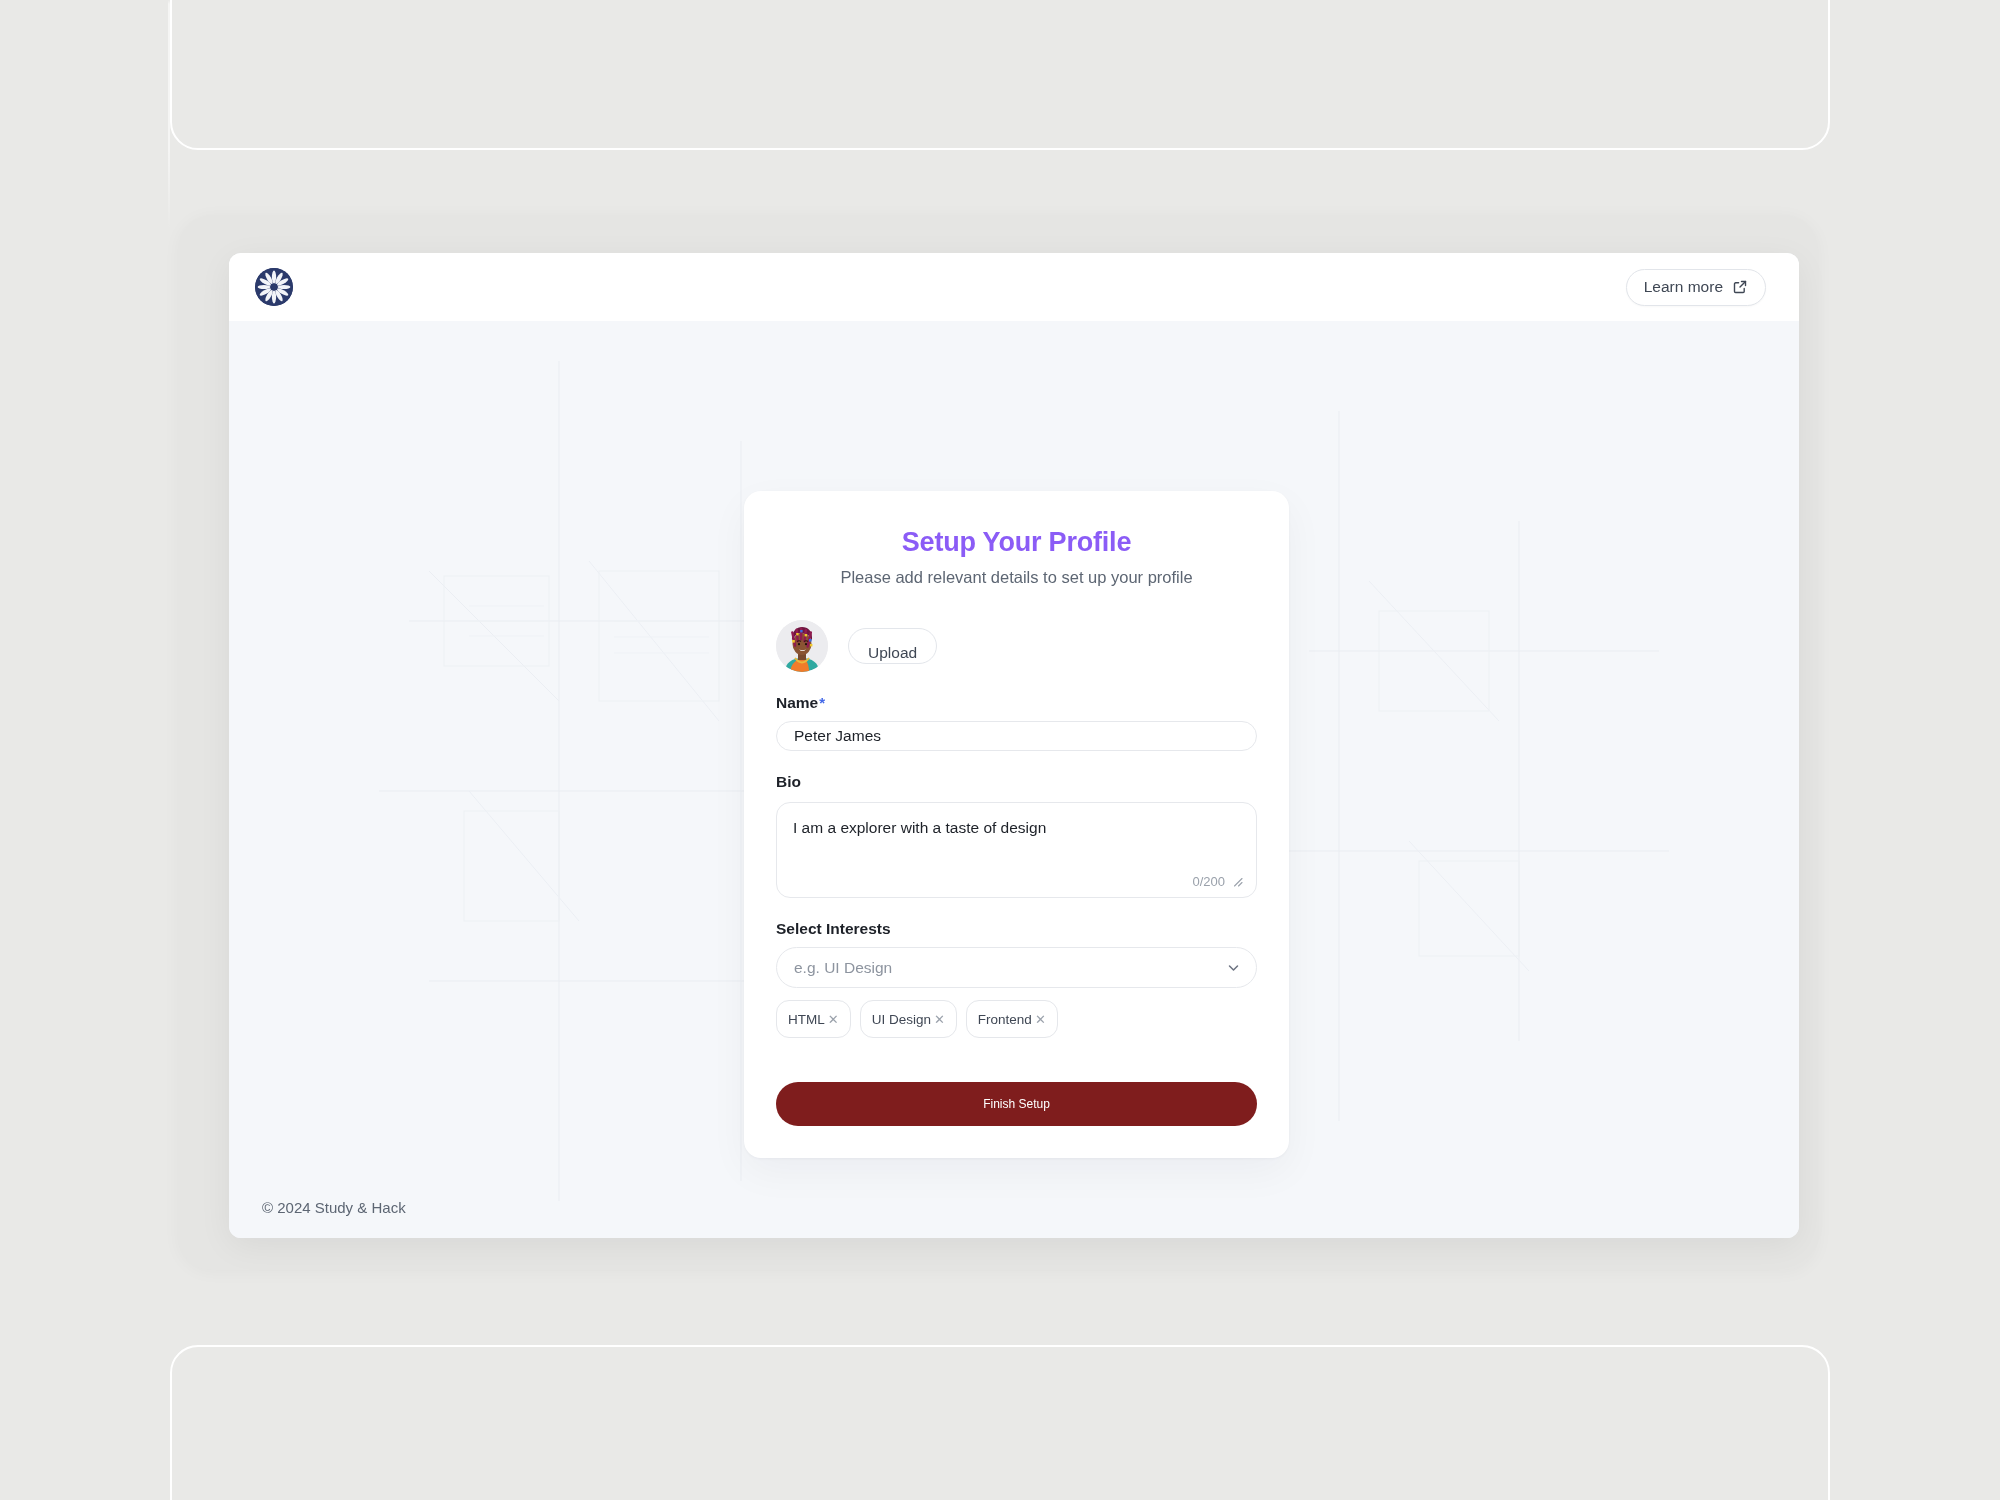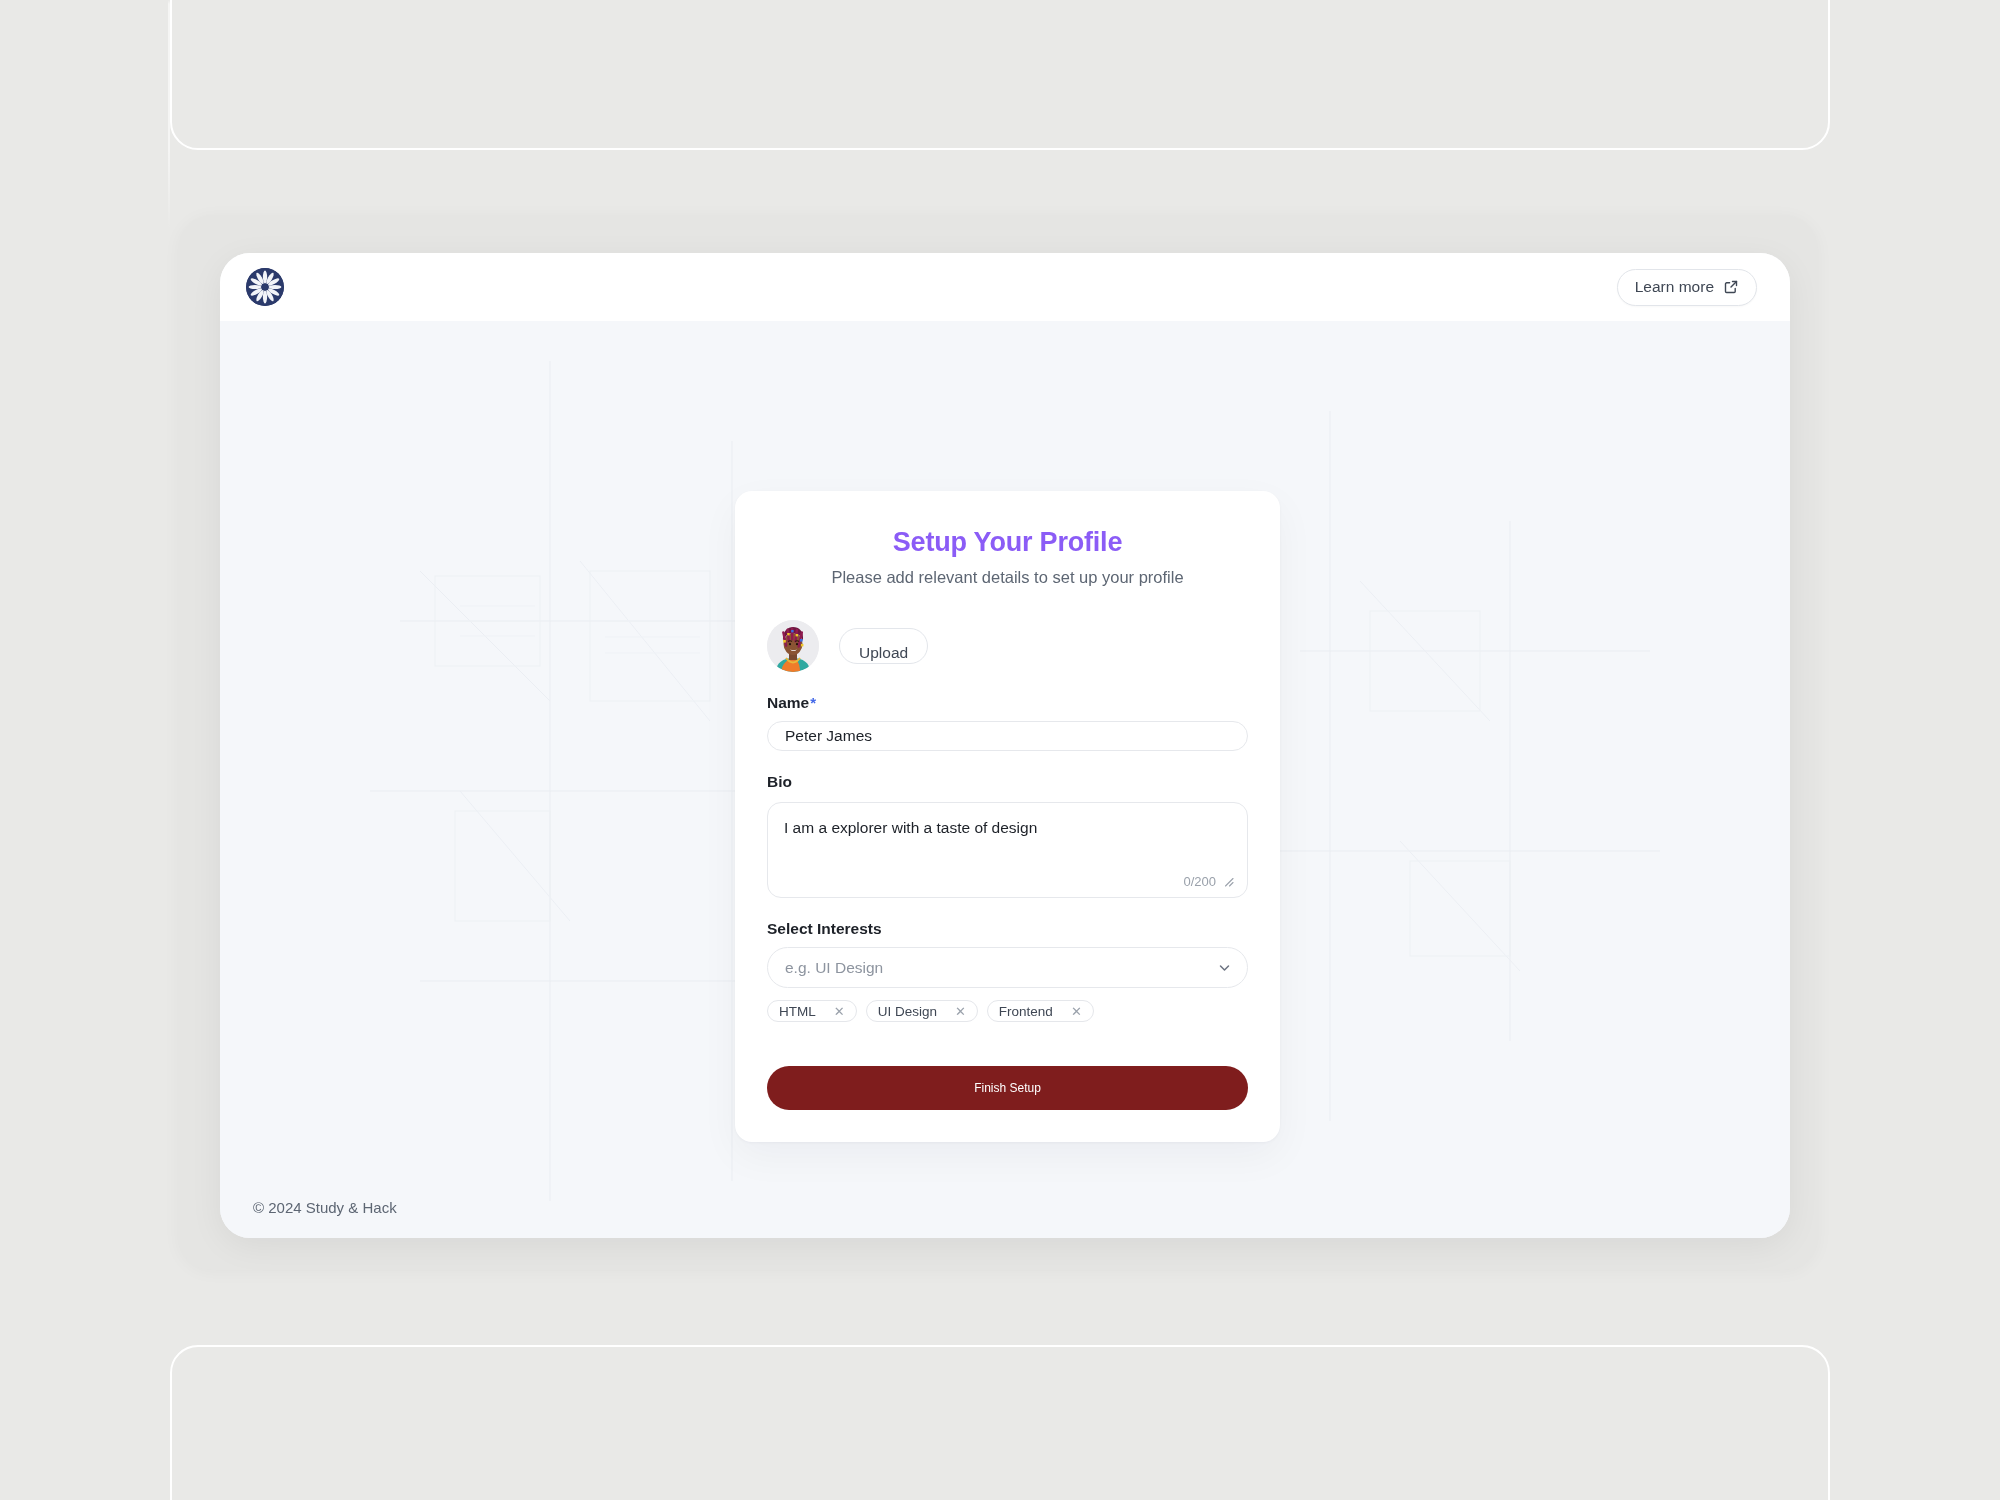--- a/index.html
+++ b/index.html
@@ -59,25 +59,25 @@
     height: 1055px;
     border-radius: 34px;
     background: #e5e5e3;
     box-shadow: 0 2px 18px rgba(0,0,0,0.035);
     pointer-events: none;
   }
 
   
   .window {
     position: absolute;
-    left: 220px;
+    left: 229px;
     top: 253px;
     width: 1570px;
     height: 985px;
-    border-radius: 30px;
+    border-radius: 12px;
     overflow: hidden;
     background: #f5f7fa;
     box-shadow: 0 8px 34px rgba(0,0,0,0.06);
   }
 
   
   .topbar {
     height: 68px;
     background: #ffffff;
     display: flex;
@@ -269,22 +269,22 @@
   
   .chips {
     margin-top: 12px;
     display: flex;
     flex-wrap: wrap;
     gap: 9px;
   }
   .chip {
     display: inline-flex;
     align-items: center;
-    gap: 18px;
-    height: 22px;
+    gap: 3px;
+    height: 38px;
     padding: 0 11px;
     border: 1px solid #e5e7eb;
     border-radius: 13px;
     font-size: 13.5px;
     color: #3f4754;
     background: #fff;
     cursor: default;
   }
   .chip-x {
     color: #9aa1ab;

